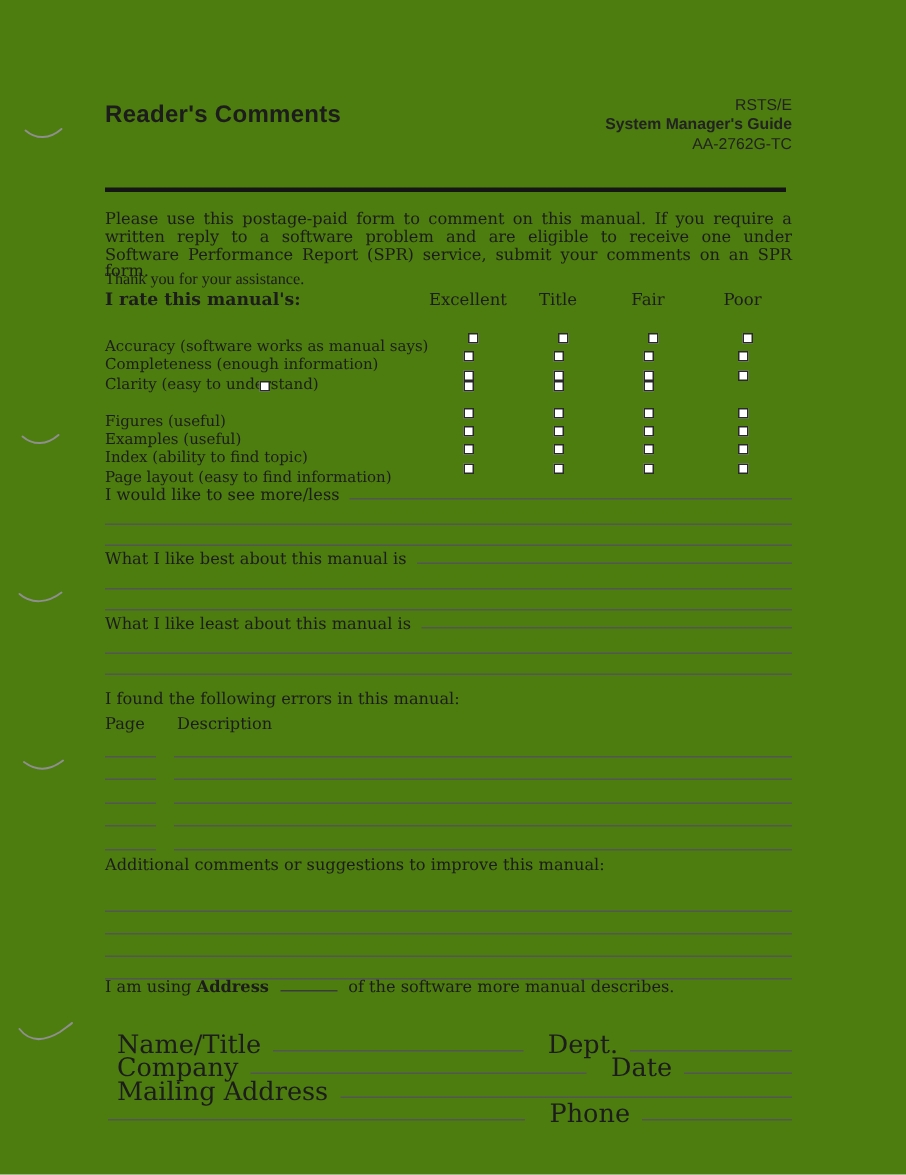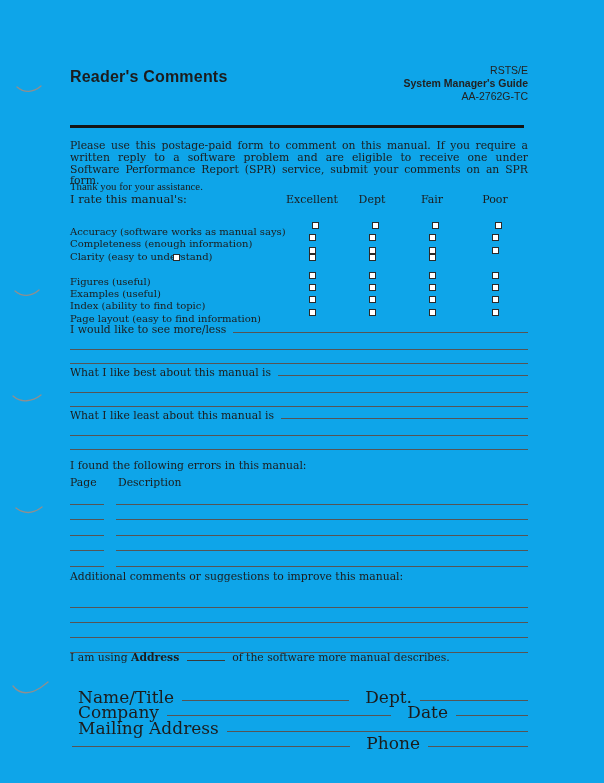--- a/index.html
+++ b/index.html
@@ -1,21 +1,21 @@
 <!DOCTYPE html>
 <html><head>
   <meta charset="utf-8">
   <style>
     * { margin: 0; padding: 0; box-sizing: border-box; }
     html, body { background: #e8e8e8; }
     .page {
       position: relative;
       width: 604px;
       height: 783px;
-      background: #0ea5e9;
+      background: #4d7c0f;
       overflow: hidden;
       font-family: "DejaVu Serif", serif;
       color: #1c1c1c;
     }
     .abs { position: absolute; }
     .content-left { left: 70px; width: 458px; }
 
     
     .form-title {
       font-family: "Liberation Sans", sans-serif;
@@ -45,21 +45,21 @@
     }
     .thanks { font-size: 10.8px; font-family: Liberation Serif, serif; }
 
     
     .r-grid {
       display: grid;
       grid-template-columns: 1fr 60px 60px 60px 66px;
       align-items: center;
     }
     .r-head { height: 22px; align-items: baseline; }
-    .r-prompt { font-weight: normal; font-size: 11.5px; }
+    .r-prompt { font-weight: bold; font-size: 11.5px; }
     .r-col { text-align: center; font-size: 11px; }
     .r-row { height: 12.4px; }
     .r-row-label { font-size: 10px; white-space: nowrap; margin-top: 12px; }
     .checkbox {
       width: 7px; height: 7px;
       border: 1px solid #2a2a2a;
       background: #fff;
       margin: 0 auto;
       display: block;
     }
@@ -127,21 +127,21 @@
   </div>
   <div class="abs rule content-left" style="top:125px; width:454px;"></div>
 
   <p class="abs intro-par content-left" style="top:140px;">Please use this postage-paid form to comment on this manual. If you require a written reply to a software problem and are eligible to receive one under Software Performance Report (SPR) service, submit your comments on an SPR form.</p>
   <p class="abs thanks content-left" style="top:180px;">Thank you for your assistance.</p>
 
   <div class="abs content-left" style="top:192px;">
     <div class="r-grid r-head">
       <div class="r-prompt">I rate this manual's:</div>
       <div class="r-col">Excellent</div>
-      <div class="r-col">Dept</div>
+      <div class="r-col">Title</div>
       <div class="r-col">Fair</div>
       <div class="r-col">Poor</div>
     </div>
 
     <div class="r-grid r-row">
       <div class="r-row-label">Accuracy (software works as manual says)</div>
       <div>
           <span class="checkbox"></span>
         </div>
       <div>

